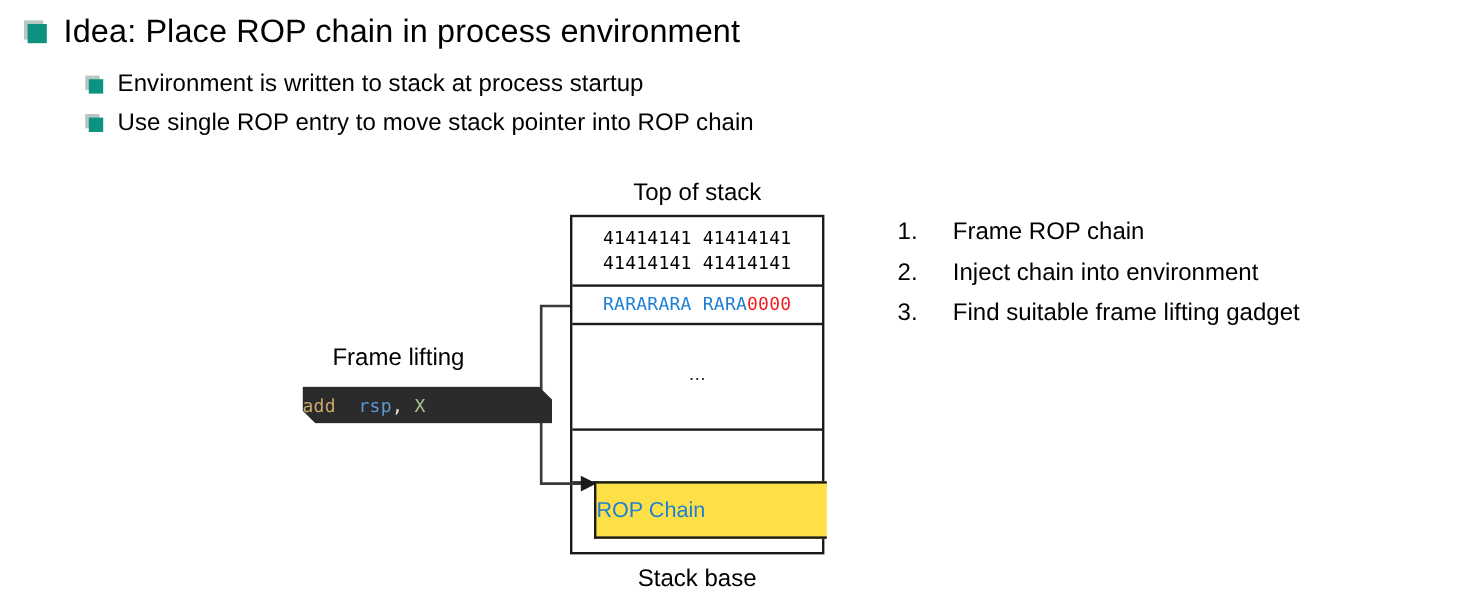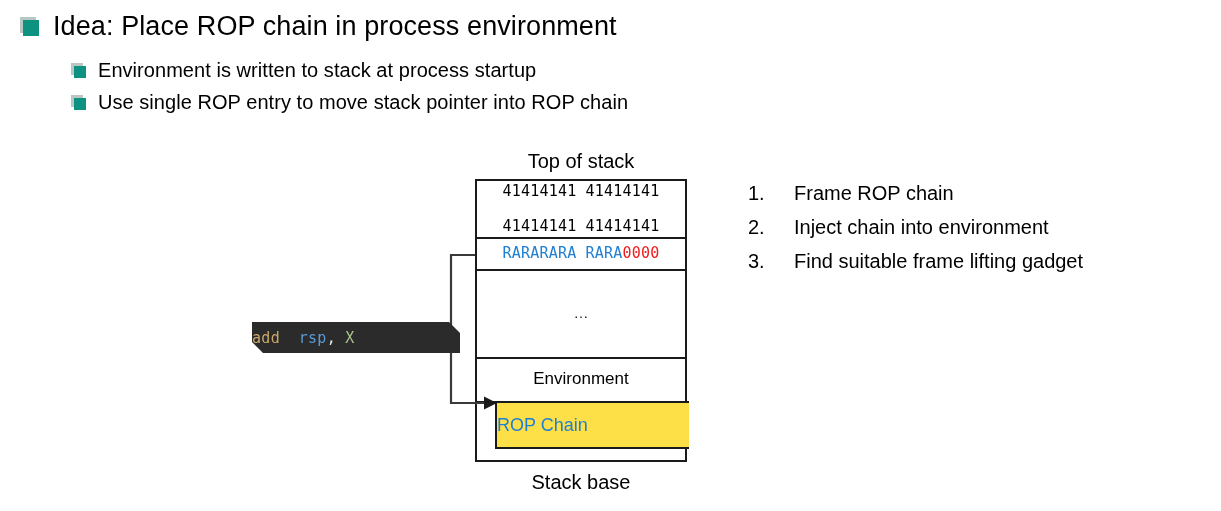--- a/index.html
+++ b/index.html
@@ -35,21 +35,21 @@
 
   
   .stack-box{
     position:absolute;left:475px;top:179px;width:212px;height:283px;
     border:2px solid #1a1a1a;box-sizing:border-box;background:#fff;
   }
   .cell{position:absolute;left:0;width:100%;box-sizing:border-box;
         display:flex;align-items:center;justify-content:center;}
   .divline{position:absolute;left:0;width:100%;height:0;border-top:2px solid #1a1a1a;}
 
-  .cell-a{top:0;height:56px;flex-direction:column;justify-content:space-between;}
+  .cell-a{top:0;height:56px;flex-direction:column;justify-content:center;}
   .hexline{font-family:"DejaVu Sans Mono", monospace;font-size:15px;line-height:21px;
            letter-spacing:.2px;color:#000;white-space:pre;}
   .cell-b{top:56px;height:32px;}
   .raline{font-family:"DejaVu Sans Mono", monospace;font-size:15px;letter-spacing:.2px;
           white-space:pre;color:#1f7fd4;}
   .raline .red{color:#ee1c1c;}
   .cell-c{top:88px;height:88px;}
   .ellip{font-size:15px;color:#1a1a1a;line-height:10px;}
   .cell-d{top:176px;height:44px;}
   .cell-d span{font-size:17px;}
@@ -135,39 +135,37 @@
     </div>
 
     <div class="divline" style="top:88px;"></div>
 
     <div class="cell cell-c">
       <span class="ellip">…</span>
     </div>
 
     <div class="divline" style="top:176px;"></div>
 
-    <div class="cell cell-d">
-      <span>Environment</span>
-    </div>
 
     <div class="divline" style="top:220px;"></div>
 
     <div class="rop-box">
       <span>ROP Chain</span>
     </div>
 
   </div>
 
   <div class="lbl-base">Stack base</div>
 
   <svg class="conn" viewBox="0 0 1221 511" width="1221" height="511">
     <polyline points="475,255 451,255 451,403 485,403" fill="none" stroke="#3a3a3a" stroke-width="2.2"></polyline>
     <polygon points="484,396.5 497,403 484,409.5" fill="#1a1a1a"></polygon>
   </svg>
 
+  <div class="lbl-frame">Frame lifting</div>
 
   <div class="codebox">
     <span class="codetxt"><span class="c-op">add</span><span class="c-pn">  </span><span class="c-reg">rsp</span><span class="c-pn">,</span> <span class="c-val">X</span></span>
   </div>
 
   <div class="numlist">
     <div class="numrow">
       <span class="num">1.</span>
       <span class="ntxt">Frame ROP chain</span>
     </div>

